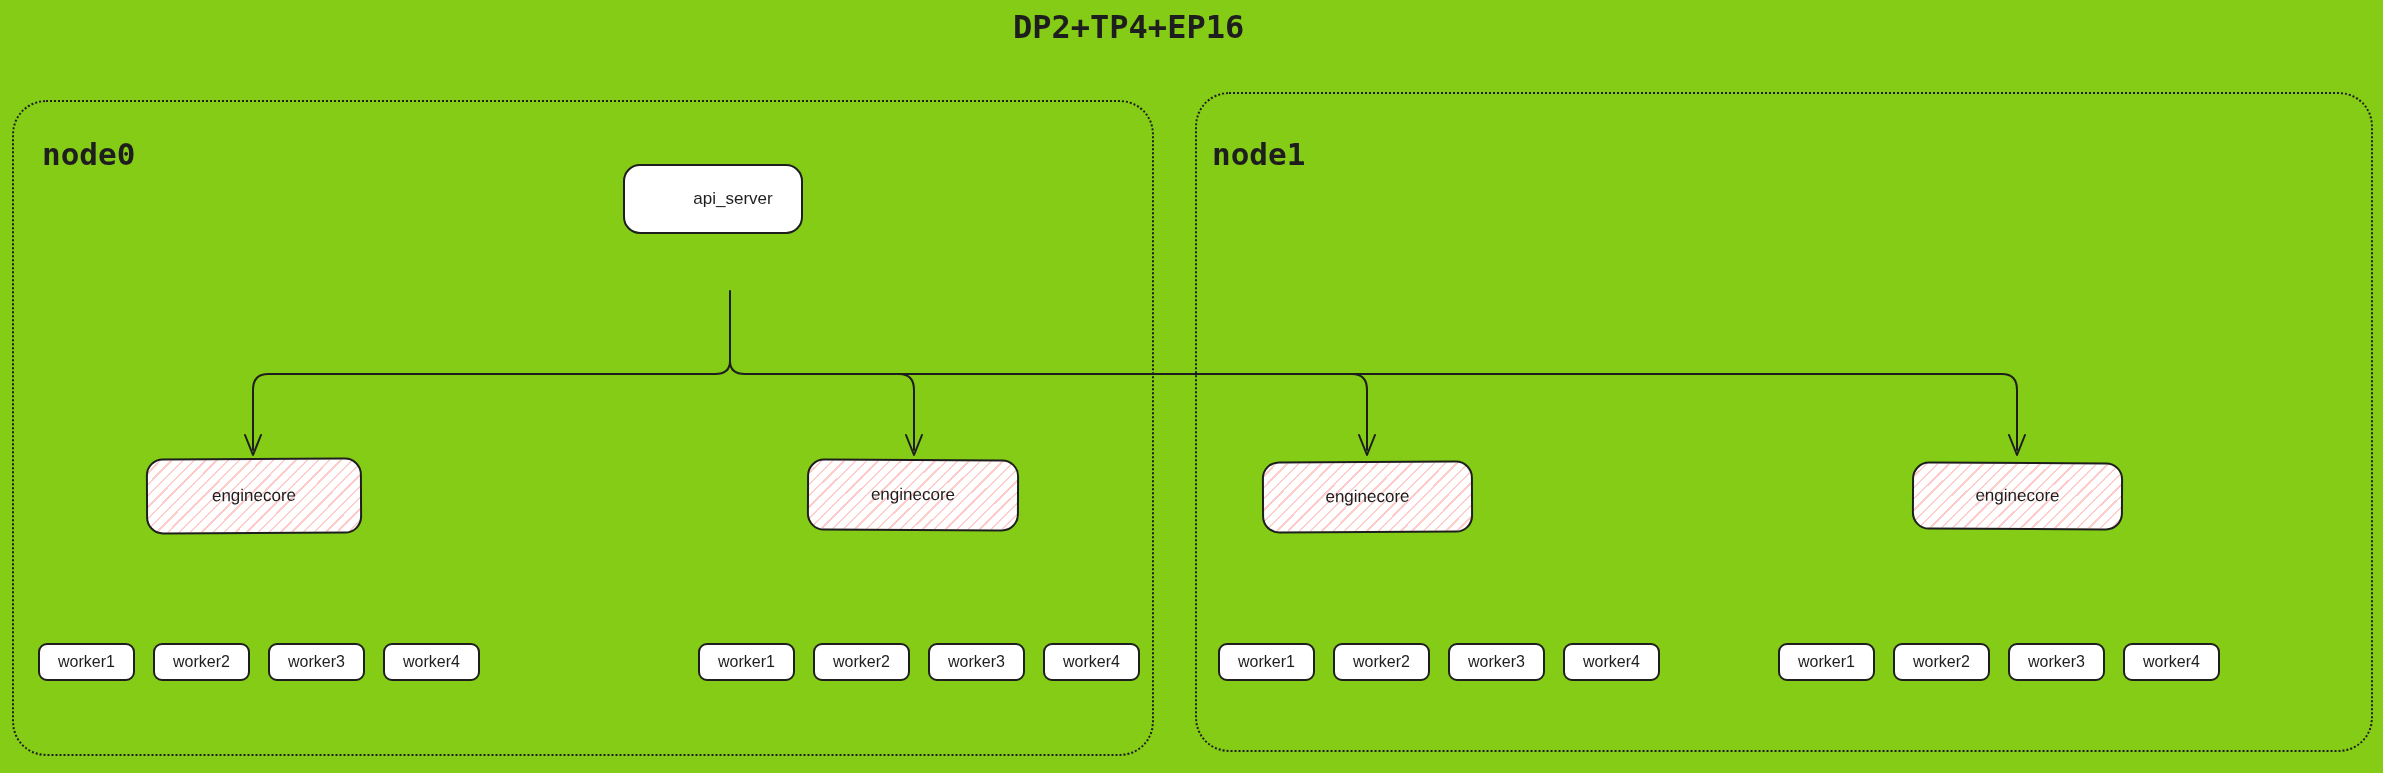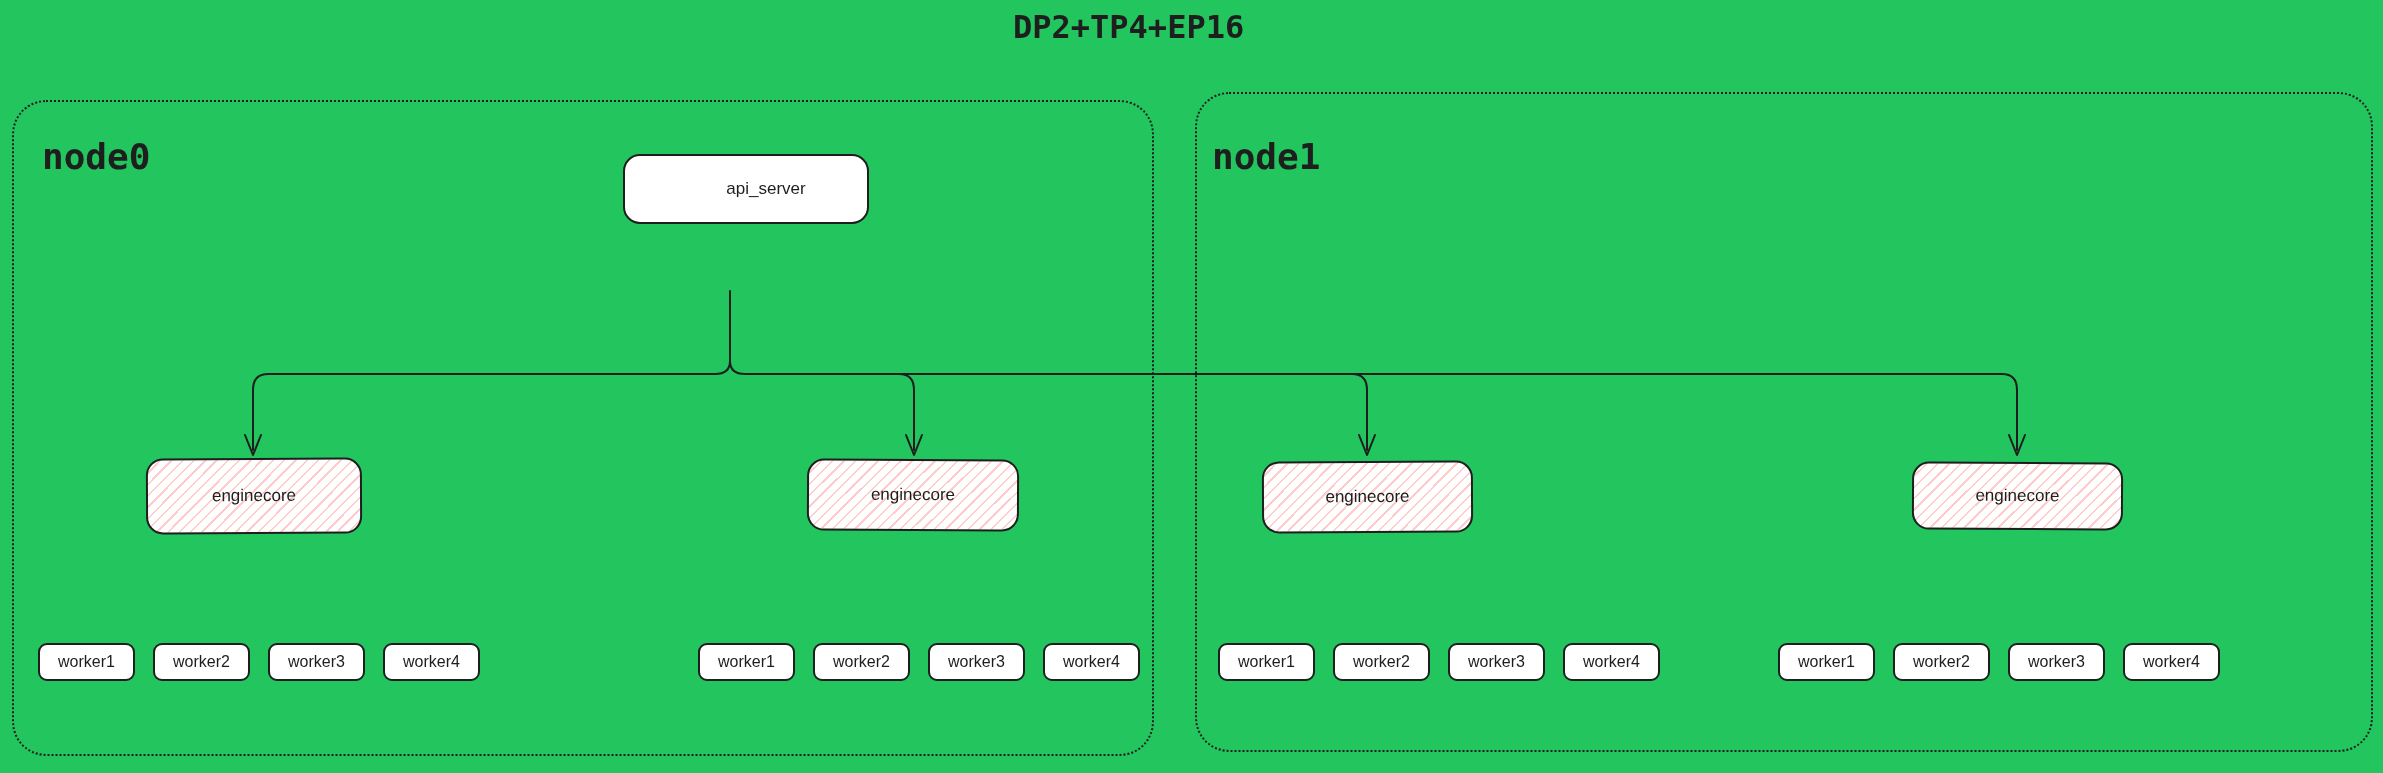--- a/index.html
+++ b/index.html
@@ -7,21 +7,21 @@
     --green-hachure: #69db7c;
     --red-hachure: #ffc9c9;
   }
   * { margin: 0; padding: 0; box-sizing: border-box; }
   html, body { background: #ffffff; }
   body { font-family: "Liberation Sans", sans-serif; color: var(--stroke); }
   .canvas {
     position: relative;
     width: 2383px;
     height: 773px;
-    background: #22c55e;
+    background: #84cc16;
     overflow: hidden;
   }
   .diagram-title {
     position: absolute;
     left: 1013px;
     top: 8px;
     font-family: "DejaVu Sans Mono", monospace;
     font-size: 32px;
     font-weight: 600;
     letter-spacing: 0px;
@@ -30,21 +30,21 @@
   }
   .node-container {
     position: absolute;
     border: 2.5px dotted var(--stroke);
     border-radius: 34px;
     background: transparent;
   }
   .node-label {
     position: absolute;
     font-family: "DejaVu Sans Mono", monospace;
-    font-size: 36px;
+    font-size: 31px;
     font-weight: 600;
     color: var(--stroke);
     white-space: nowrap;
   }
   .shape-box {
     position: absolute;
     border: 2.5px solid var(--stroke);
     border-radius: 17px;
     background: #ffffff;
     display: flex;
@@ -118,21 +118,21 @@
     <polyline points="1359,435 1367,455 1375,435"></polyline>
     <polyline points="2009,435 2017,455 2025,435"></polyline>
   </svg>
 
   <div class="node-container" style="left:12px; top:100px; width:1142px; height:656px;"></div>
   <div class="node-label" style="left:42px; top:136px;">node0</div>
 
   <div class="node-container" style="left:1195px; top:92px; width:1178px; height:660px;"></div>
   <div class="node-label" style="left:1212px; top:120px;margin-top:16px;">node1</div>
 
-  <div class="shape-box" style="left:623px; top:154px; width:246px; height:70px;padding-left:40px;">
+  <div class="shape-box" style="left:623px; top:164px; width:180px; height:70px;padding-left:40px;">
     <span>api_server</span>
   </div>
 
   <div class="shape-box hachure-red tilt-a" style="left:146px; top:458px; width:216px; height:76px;">
     <span>enginecore</span>
   </div>
   <div class="shape-box hachure-red tilt-b" style="left:807px; top:459px; width:212px; height:72px;">
     <span>enginecore</span>
   </div>
   <div class="shape-box hachure-red tilt-a" style="left:1262px; top:461px; width:211px; height:72px;">

